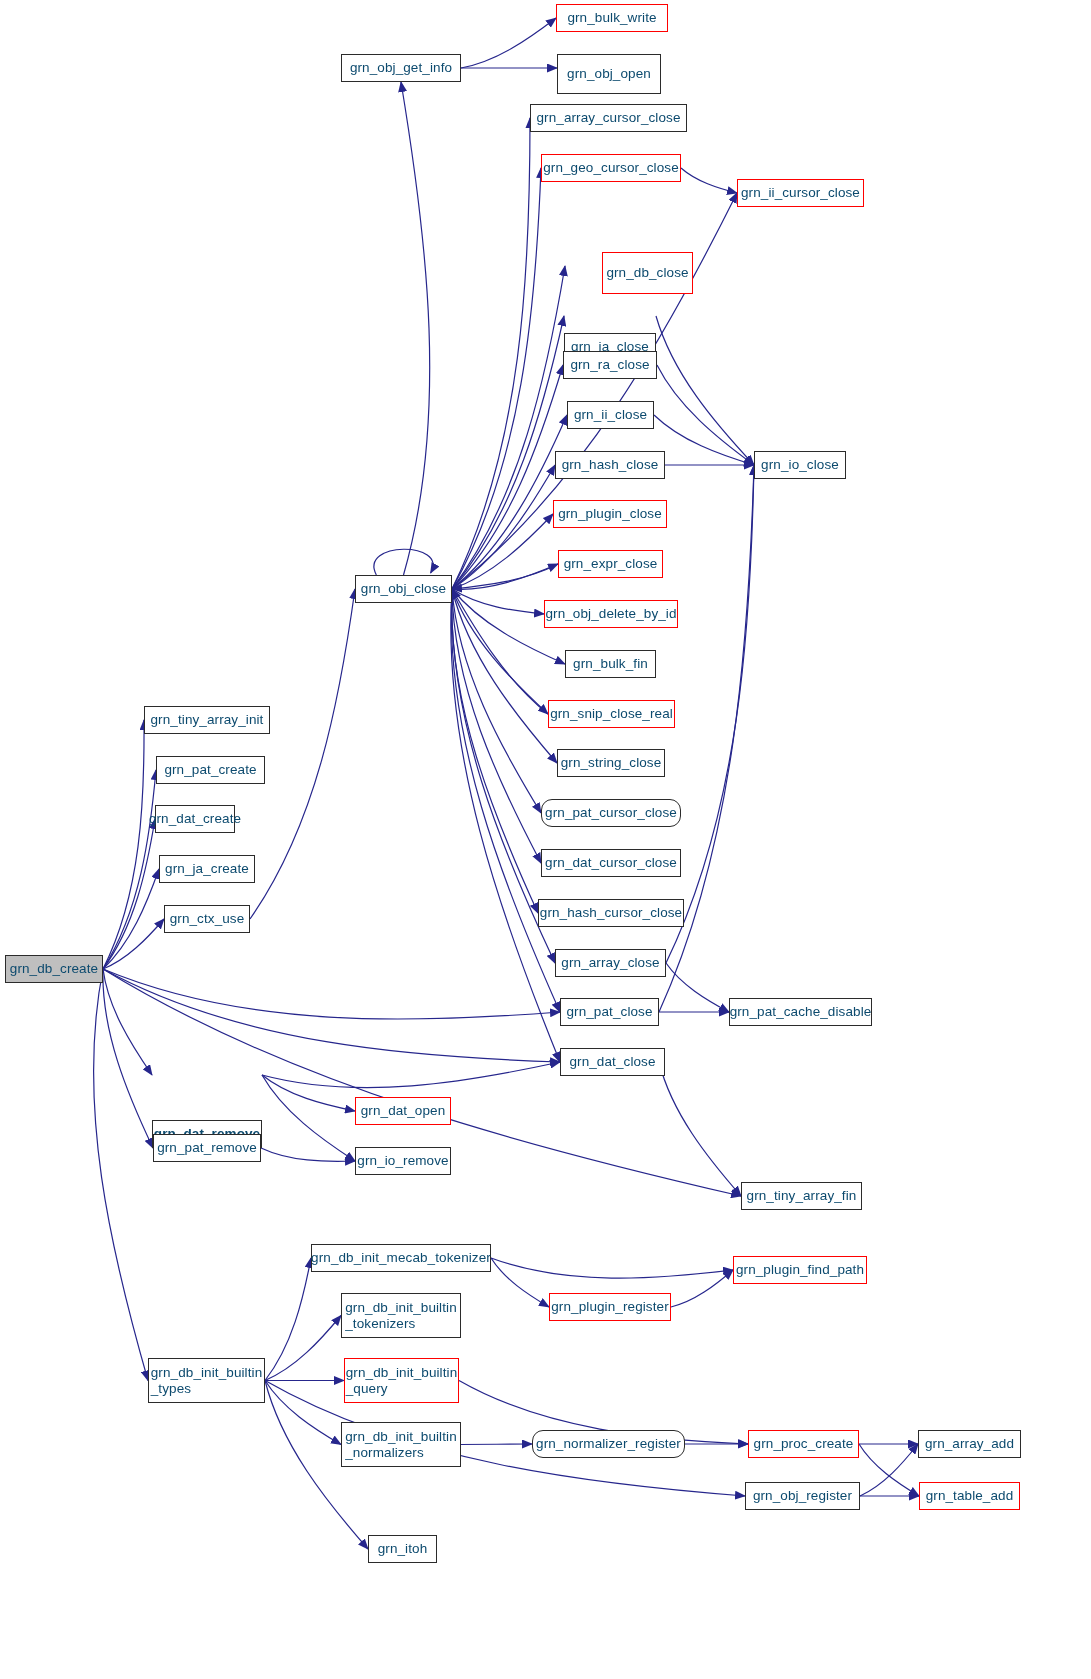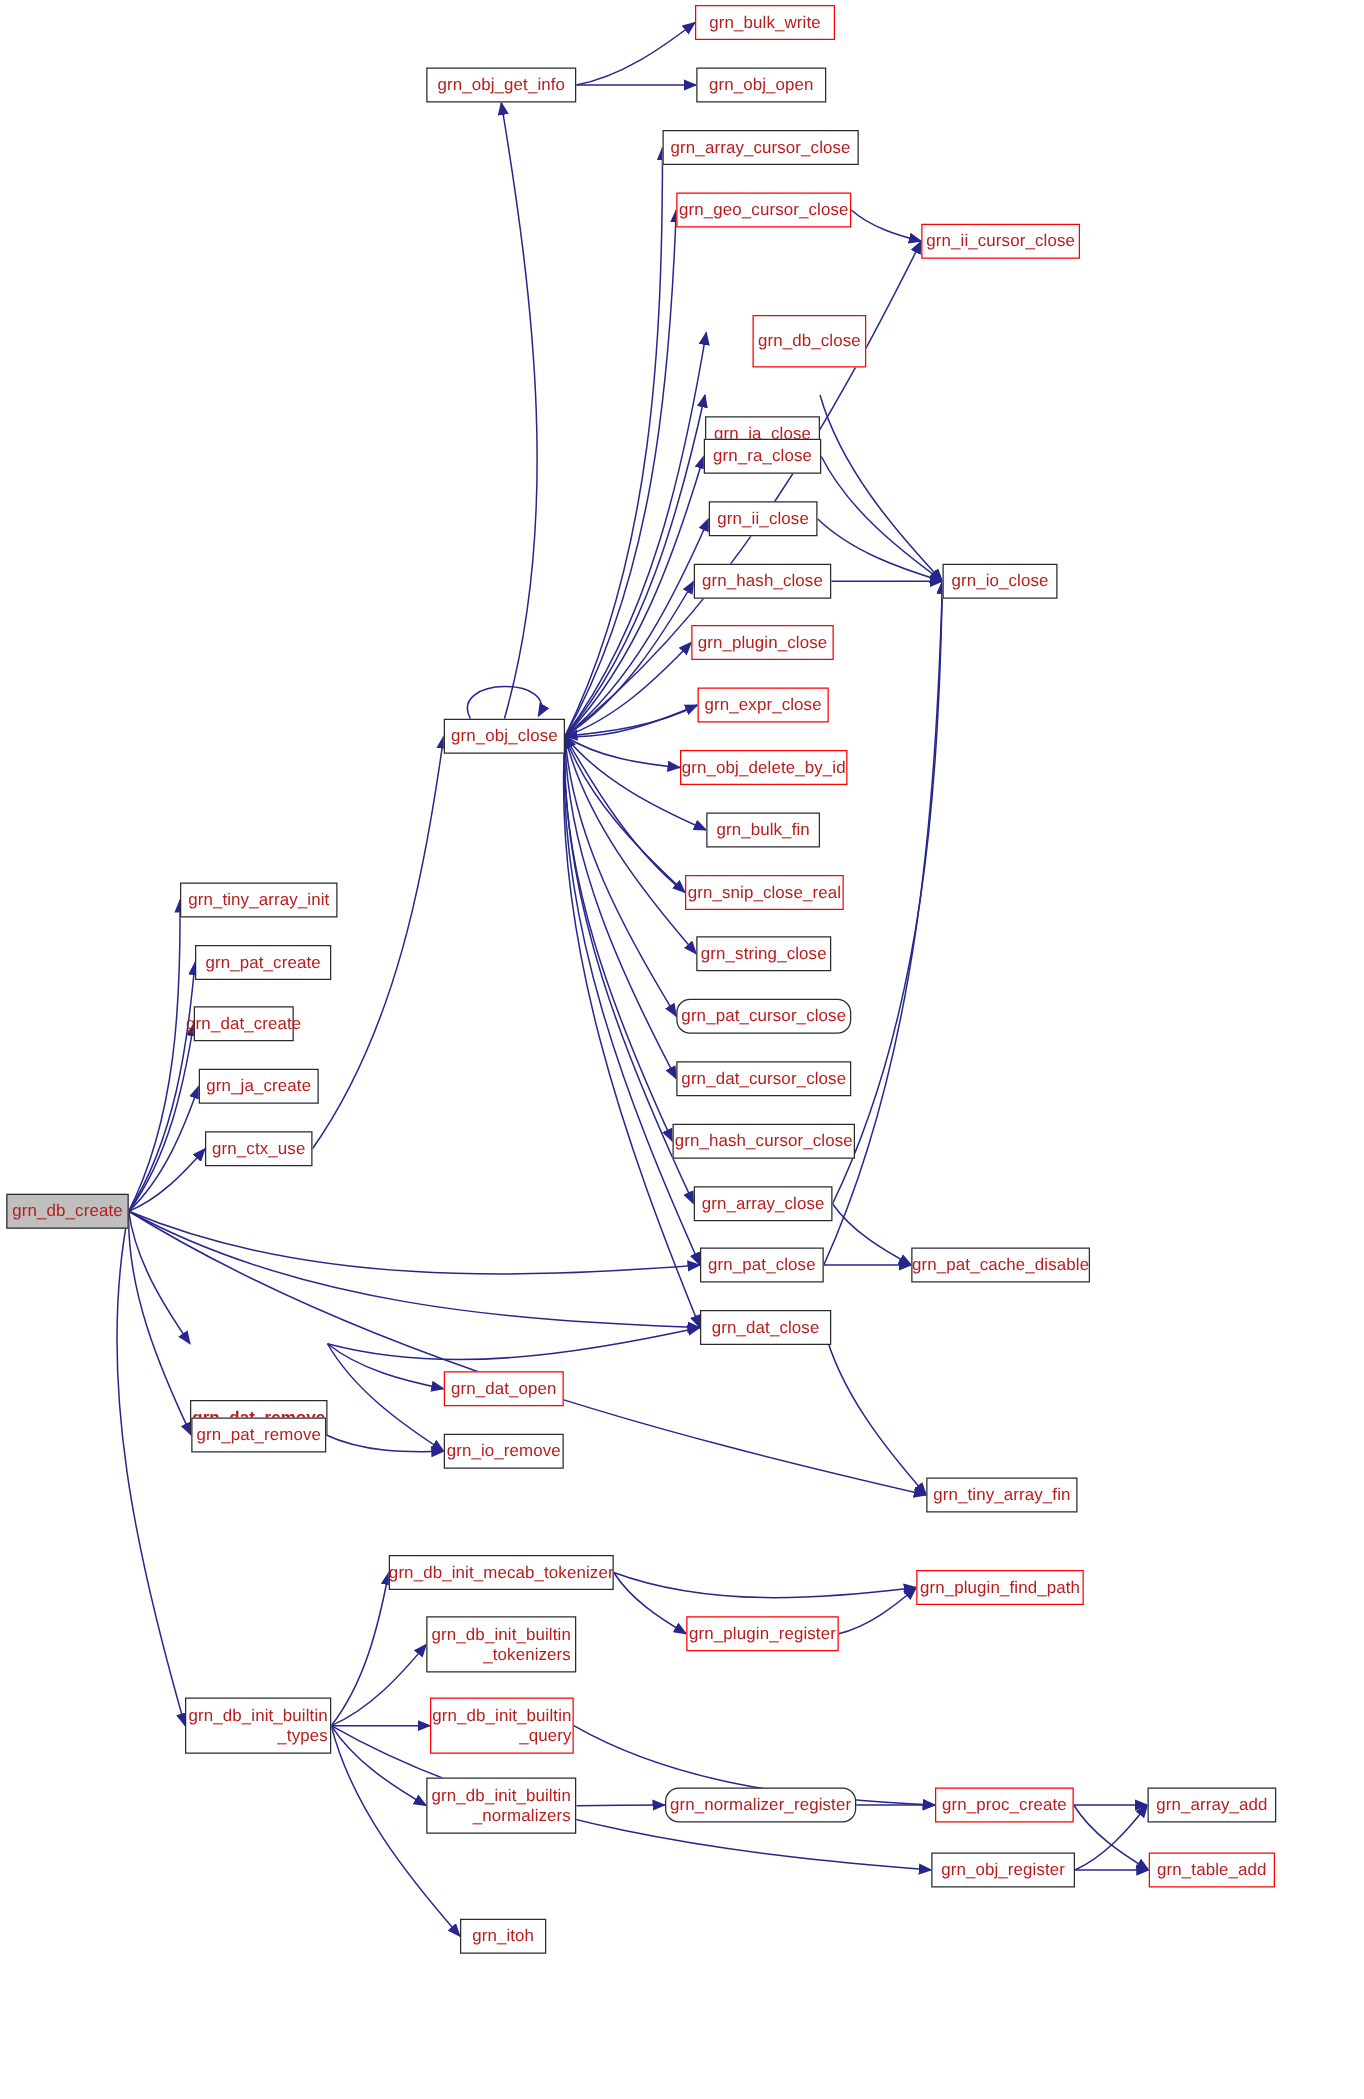--- a/index.html
+++ b/index.html
@@ -23,24 +23,24 @@
     width: 1091px;
     height: 1679px;
     pointer-events: none;
   }
   .node {
     position: absolute;
     box-sizing: border-box;
     display: flex;
     align-items: center;
     justify-content: center;
-    text-align: right;
+    text-align: left;
     background: #ffffff;
     border: 1px solid #2b2b2b;
-    color: #b91c1c;
+    color: #0c4a6e;
     font-size: 13.5px;
     line-height: 1.12;
     letter-spacing: 0.1px;
     white-space: pre-line;
     z-index: 5;
     cursor: pointer;
   }
   .node.red {
     border-color: #ff0000;
   }
@@ -130,21 +130,21 @@
         <path d="M859,1444 C873,1466.64 896.9399999999999,1482.6599999999999 919,1496" fill="none" stroke="#26268c" stroke-width="1.2" marker-end="url(#ah)"></path>
         <path d="M860,1496 C883.76,1485.1599999999999 902.3000000000001,1463.8300000000002 918,1444" fill="none" stroke="#26268c" stroke-width="1.2" marker-end="url(#ah)"></path>
         <path d="M860,1496 C878.88,1496 900.12,1496 919,1496" fill="none" stroke="#26268c" stroke-width="1.2" marker-end="url(#ah)"></path>
         <path d="M265,1380.5 C407.8384162515417,1462.1834649286582 585.481128938348,1483.637905710762 745,1496" fill="none" stroke="#26268c" stroke-width="1.2" marker-end="url(#ah)"></path>
         <path d="M265,1380.5 C281.10999999999996,1444.72 325.77250000000004,1500.745 368,1549" fill="none" stroke="#26268c" stroke-width="1.2" marker-end="url(#ah)"></path>
       </g>
   </svg>
   <div id="nodes">
       <div class="node red" style="left: 556px; top: 4px; width: 112px; height: 28px;"><span class="lbl">grn_bulk_write</span></div>
       <div class="node" style="left: 341px; top: 54px; width: 120px; height: 28px;"><span class="lbl">grn_obj_get_info</span></div>
-      <div class="node" style="left: 557px; top: 54px; width: 104px; height: 28px;"><span class="lbl">grn_obj_open</span></div>
+      <div class="node" style="left: 557px; top: 54px; width: 104px; height: 40px;"><span class="lbl">grn_obj_open</span></div>
       <div class="node" style="left: 530px; top: 104px; width: 157px; height: 28px;"><span class="lbl">grn_array_cursor_close</span></div>
       <div class="node red" style="left: 541px; top: 154px; width: 140px; height: 28px;"><span class="lbl">grn_geo_cursor_close</span></div>
       <div class="node red" style="left: 737px; top: 179px; width: 127px; height: 28px;"><span class="lbl">grn_ii_cursor_close</span></div>
       <div class="node red" style="left: 565px; top: 252px; width: 91px; height: 42px; margin-left: 37px;"><span class="lbl">grn_db_close</span></div>
       <div class="node" style="left: 564px; top: 302px; width: 92px; height: 28px; margin-top: 31px;"><span class="lbl">grn_ja_close</span></div>
       <div class="node" style="left: 563px; top: 351px; width: 94px; height: 28px;"><span class="lbl">grn_ra_close</span></div>
       <div class="node" style="left: 567px; top: 401px; width: 87px; height: 28px;"><span class="lbl">grn_ii_close</span></div>
       <div class="node" style="left: 555px; top: 451px; width: 110px; height: 28px;"><span class="lbl">grn_hash_close</span></div>
       <div class="node" style="left: 754px; top: 451px; width: 92px; height: 28px;"><span class="lbl">grn_io_close</span></div>
       <div class="node red" style="left: 553px; top: 500px; width: 114px; height: 28px;"><span class="lbl">grn_plugin_close</span></div>

